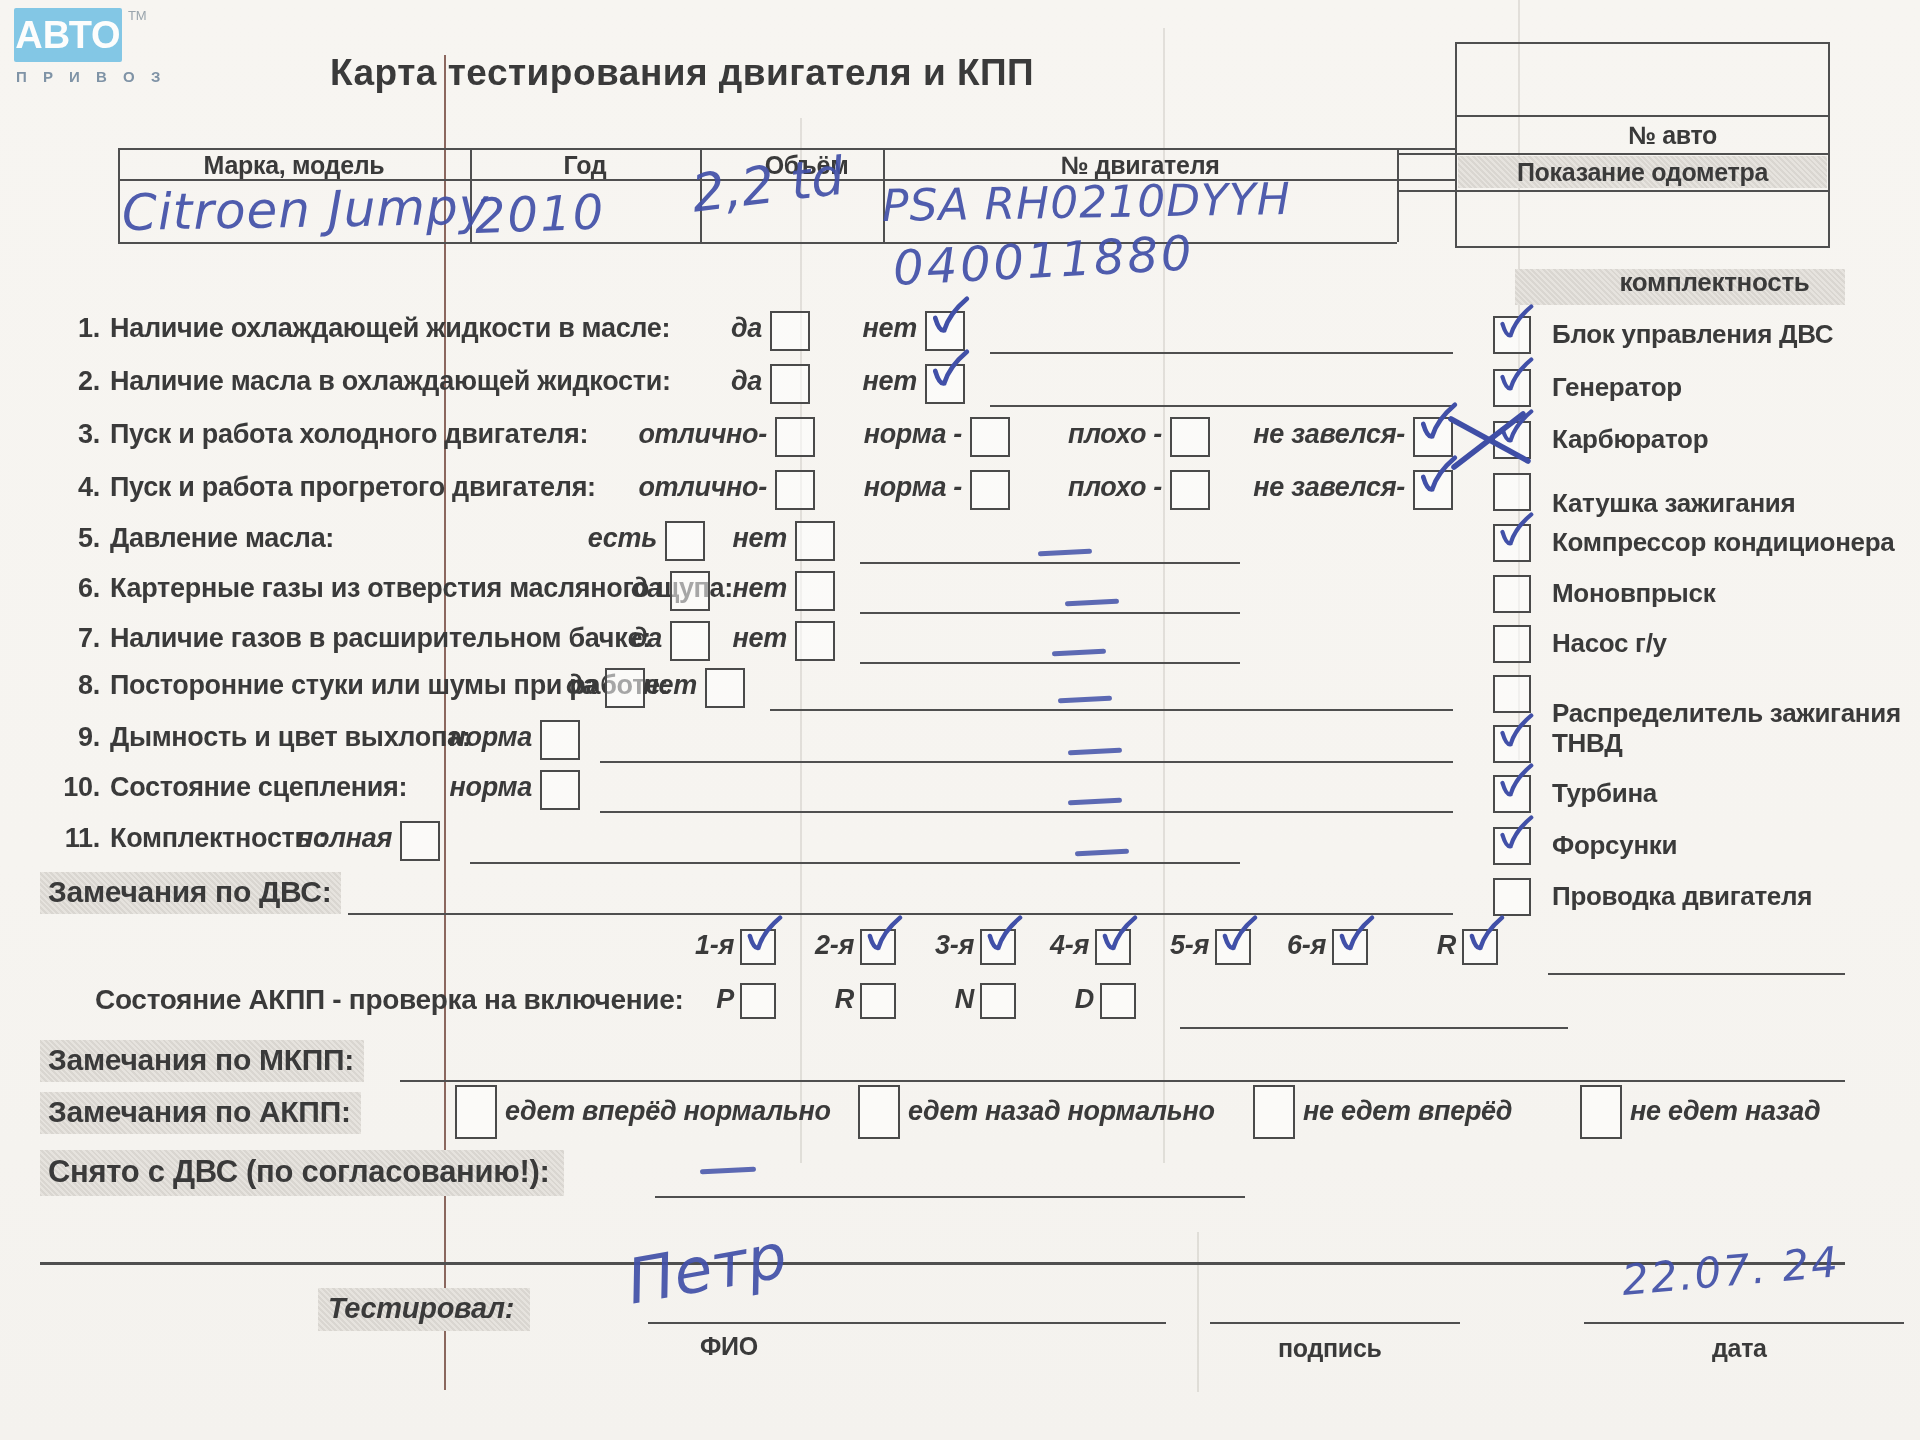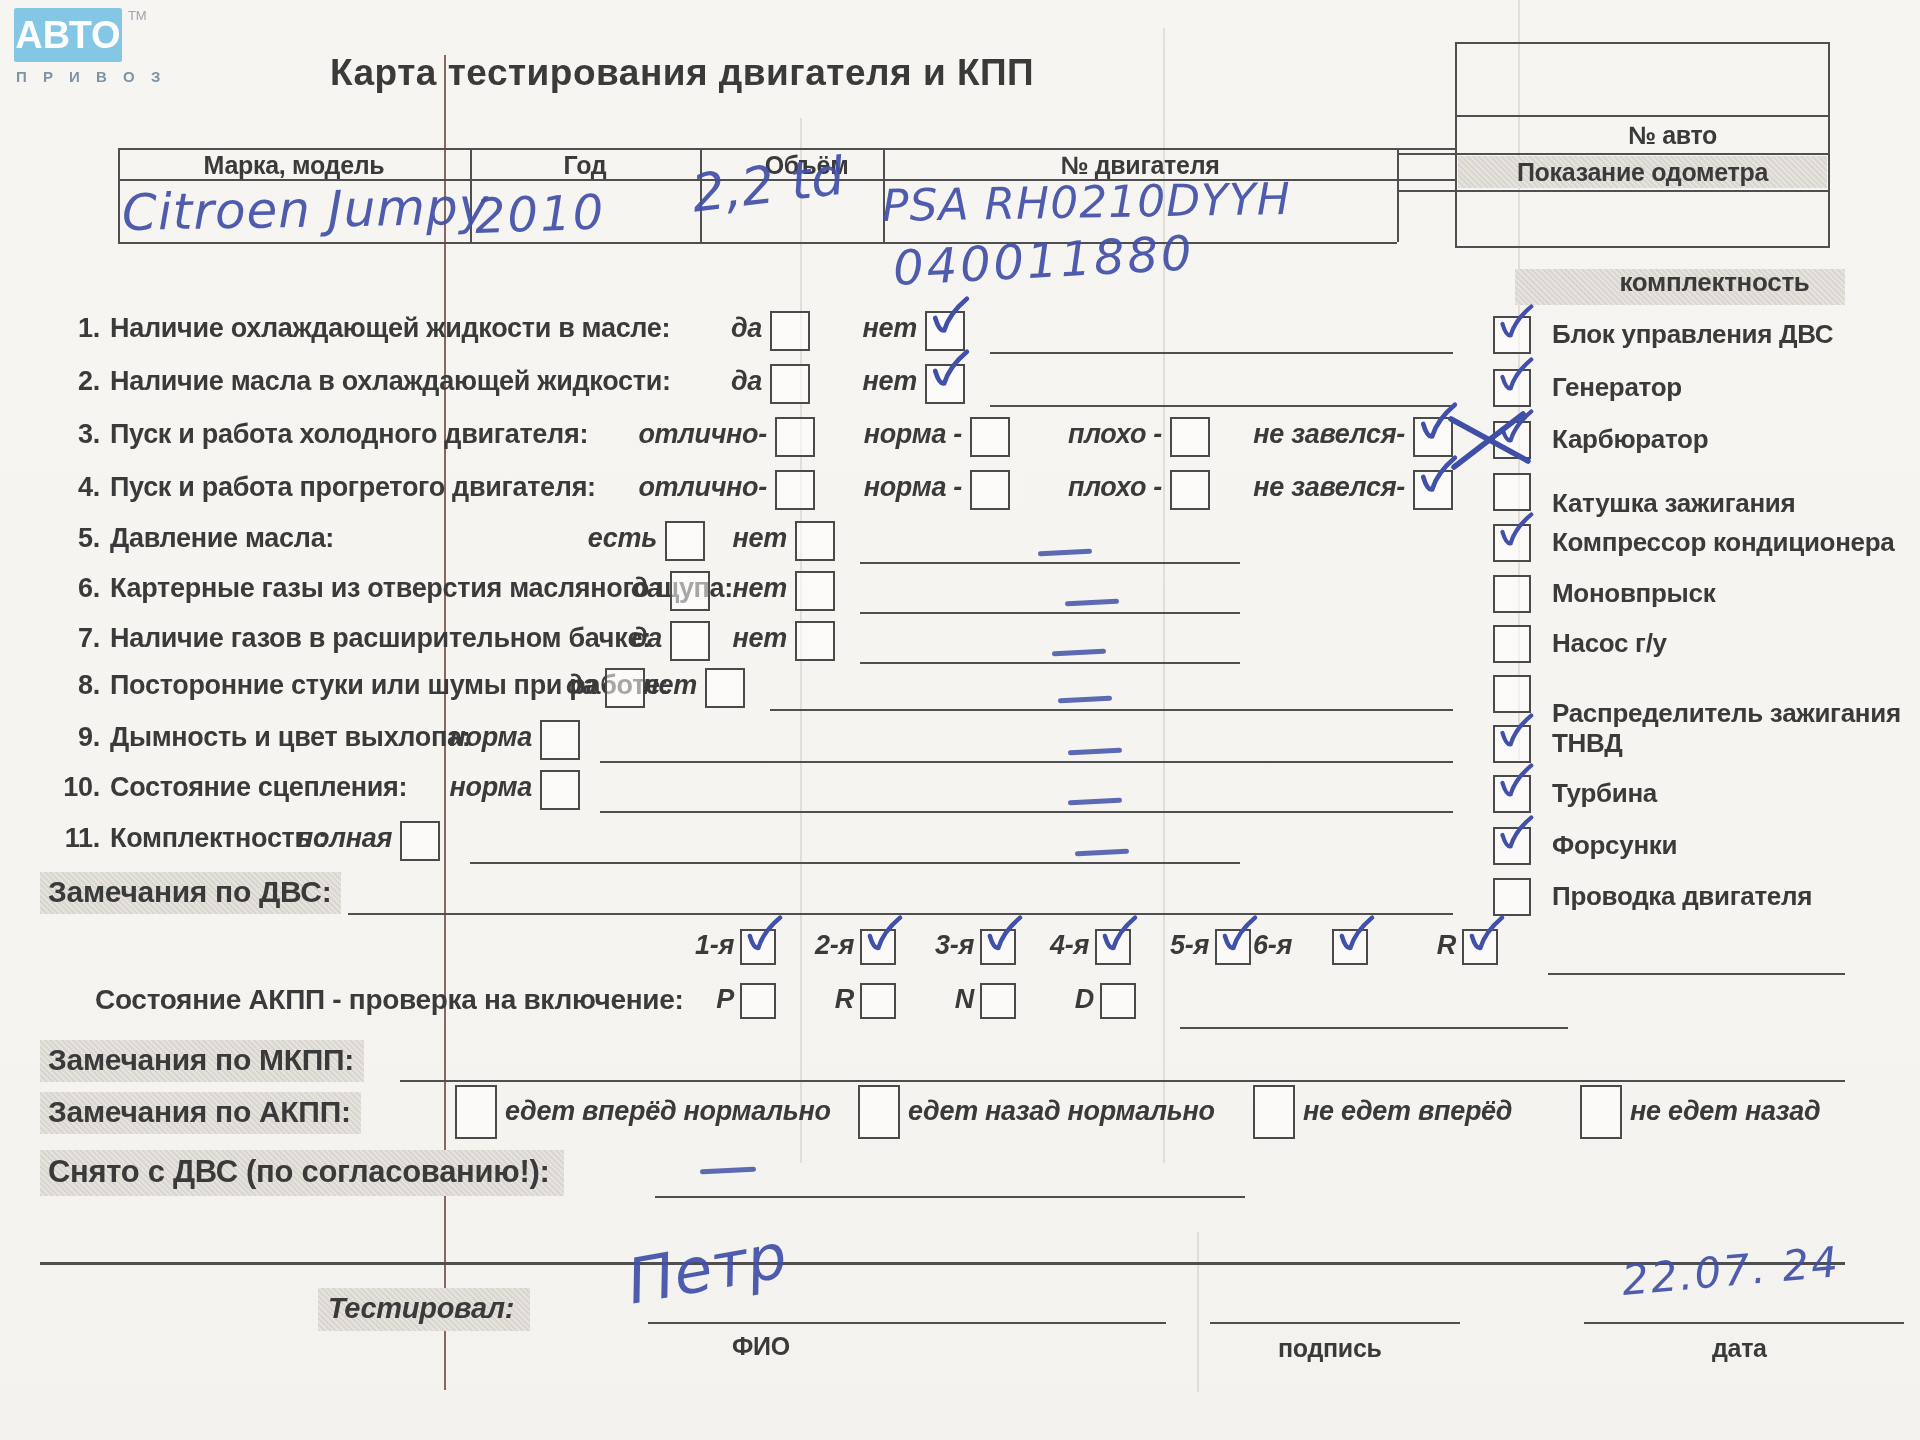--- a/index.html
+++ b/index.html
@@ -85,21 +85,21 @@
   <div class="hline" style="left:400px;top:1080px;width:1445px;"></div>
 
   <div class="lbl shade" style="left:40px;top:1150px;font-size:31px;padding:4px 14px 6px 8px;">Снято с ДВС (по согласованию!):</div>
 
   <div class="lbl shade" style="left:40px;top:1092px;font-size:30px;padding:3px 10px 5px 8px;">Замечания по АКПП:</div>
   <div class="hline" style="left:655px;top:1196px;width:590px;"></div>
 
   <div class="hline" style="left:40px;top:1262px;width:1805px;border-top-width:3px;"></div>
   <div class="lbl it shade" style="left:318px;top:1288px;font-size:29px;padding:4px 16px 6px 10px;">Тестировал:</div>
   <div class="hline" style="left:648px;top:1322px;width:518px;"></div>
-  <div class="lbl" style="left:700px;top:1332px;font-size:25px;font-weight:600;margin-left:32px;">ФИО</div>
+  <div class="lbl" style="left:700px;top:1332px;font-size:25px;font-weight:600;">ФИО</div>
   <div class="hline" style="left:1210px;top:1322px;width:250px;"></div>
   <div class="lbl" style="left:1278px;top:1334px;font-size:25px;font-weight:600;">подпись</div>
   <div class="hline" style="left:1584px;top:1322px;width:320px;"></div>
   <div class="lbl" style="left:1712px;top:1334px;font-size:25px;font-weight:600;">дата</div>
 
   <div id="dyn">
       <div class="lbl" style="left: 58px; top: 313px; width: 42px; font-size: 27px; text-align: right;">1.</div>
       <div class="lbl" style="left: 110px; top: 313px; font-size: 27px;">Наличие охлаждающей жидкости в масле:</div>
       <div class="lbl it" style="right: 1158px; top: 313px; font-size: 27px; font-weight: 600;">да</div>
       <div class="box" style="left: 770px; top: 311px; width: 40px; height: 40px;"></div>
@@ -262,21 +262,21 @@
       <div class="lbl it" style="right: 831px; top: 930px; font-size: 27px;">4-я</div>
       <div class="box" style="left: 1095px; top: 929px; width: 36px; height: 36px;"></div>
       <div class="chk" style="left: 1097px; top: 916px; width: 42px; height: 40px;"><svg viewBox="0 0 32 30" style="overflow:visible;width:100%;height:100%">
           <path d="M6 15 Q9 25 12.5 24 Q16 12 29 1" fill="none" stroke="#4150a8" stroke-width="3.4" stroke-linecap="round"></path>
         </svg></div>
       <div class="lbl it" style="right: 711px; top: 930px; font-size: 27px;">5-я</div>
       <div class="box" style="left: 1215px; top: 929px; width: 36px; height: 36px;"></div>
       <div class="chk" style="left: 1217px; top: 916px; width: 42px; height: 40px;"><svg viewBox="0 0 32 30" style="overflow:visible;width:100%;height:100%">
           <path d="M6 15 Q9 25 12.5 24 Q16 12 29 1" fill="none" stroke="#4150a8" stroke-width="3.4" stroke-linecap="round"></path>
         </svg></div>
-      <div class="lbl it" style="right: 628px; top: 930px; font-size: 27px;">6-я</div>
+      <div class="lbl it" style="right: 594px; top: 930px; font-size: 27px;">6-я</div>
       <div class="box" style="left: 1332px; top: 929px; width: 36px; height: 36px;"></div>
       <div class="chk" style="left: 1334px; top: 916px; width: 42px; height: 40px;"><svg viewBox="0 0 32 30" style="overflow:visible;width:100%;height:100%">
           <path d="M6 15 Q9 25 12.5 24 Q16 12 29 1" fill="none" stroke="#4150a8" stroke-width="3.4" stroke-linecap="round"></path>
         </svg></div>
       <div class="lbl it" style="right: 464px; top: 930px; font-size: 27px;">R</div>
       <div class="box" style="left: 1462px; top: 929px; width: 36px; height: 36px;"></div>
       <div class="chk" style="left: 1464px; top: 916px; width: 42px; height: 40px;"><svg viewBox="0 0 32 30" style="overflow:visible;width:100%;height:100%">
           <path d="M6 15 Q9 25 12.5 24 Q16 12 29 1" fill="none" stroke="#4150a8" stroke-width="3.4" stroke-linecap="round"></path>
         </svg></div>
       <div class="lbl it" style="right: 1186px; top: 984px; font-size: 27px;">P</div>

